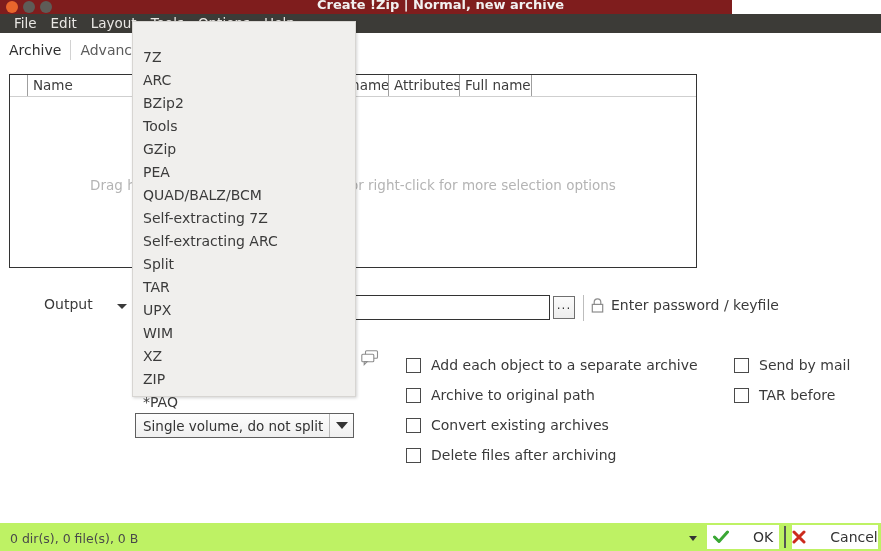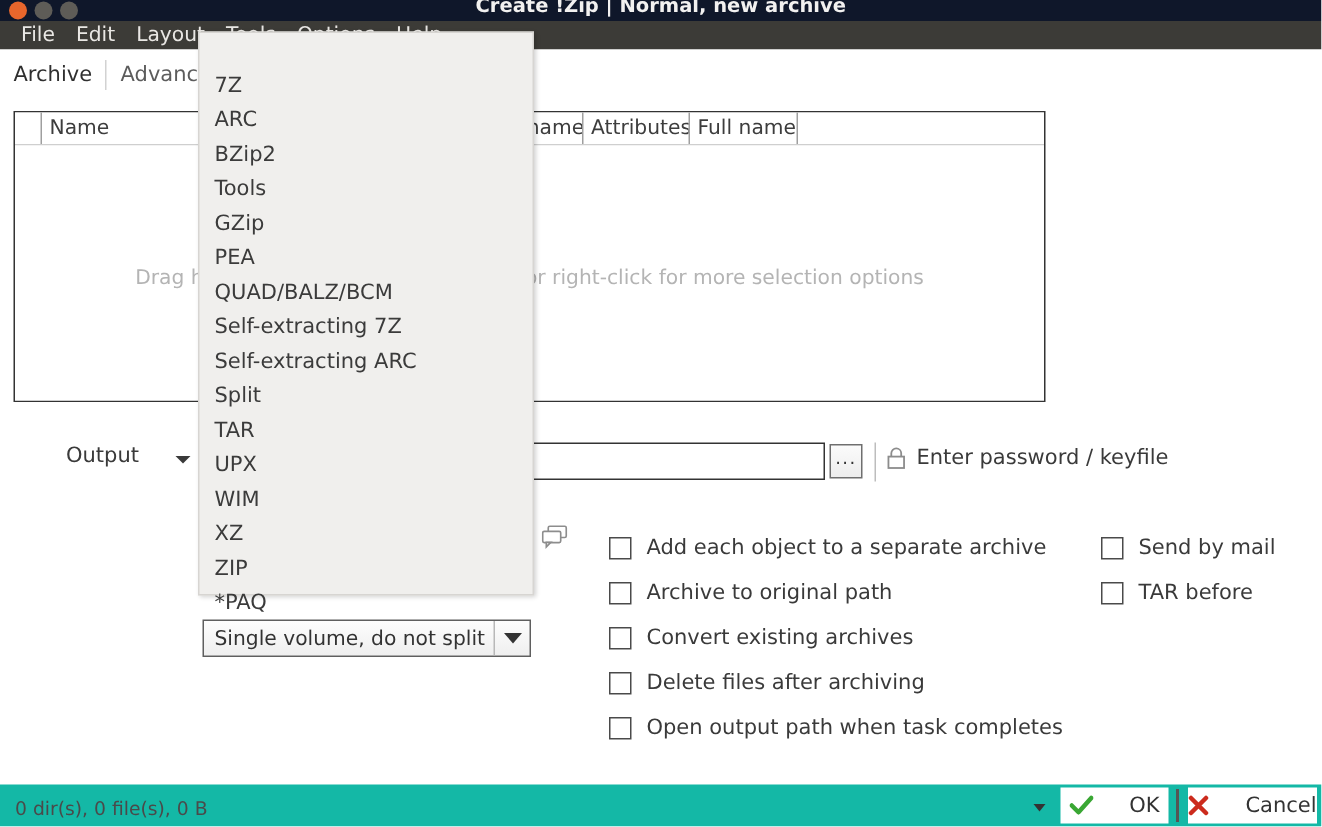--- a/index.html
+++ b/index.html
@@ -11,22 +11,22 @@
     background: #ffffff;
   }
   #app {
     position: relative;
     width: 881px; height: 551px;
     background: #ffffff;
   }
 
   
   .titlebar {
-    position: absolute; left: 0; top: 0; width: 881px; height: 14px;
-    background: #0f172a;
+    position: absolute; left: 0; top: 0; width: 732px; height: 14px;
+    background: #7f1d1d;
     overflow: hidden;
   }
   .titlebar .title {
     position: absolute; left: 0; top: -4px; width: 881px;
     text-align: center;
     color: #f2f1f0;
     font-size: 13px;
     font-weight: bold;
     line-height: 18px;
     white-space: nowrap;
@@ -196,21 +196,21 @@
     background: #ffffff;
     flex: none;
   }
   .optlabel {
     font-size: 14px; color: #3a3a3a; white-space: nowrap;
   }
 
   
   .statusbar {
     position: absolute; left: 0; top: 523px; width: 881px; height: 28px;
-    background: #14b8a6;
+    background: #bef264;
   }
   .statustext {
     position: absolute; left: 10px; top: 8px;
     font-size: 12.5px; color: #4a4a4a;
   }
   .status-caret {
     position: absolute; left: 689px; top: 13px;
     width: 0; height: 0;
     border-left: 4px solid transparent;
     border-right: 4px solid transparent;
@@ -337,24 +337,20 @@
       <span class="cbox"></span>
       <span class="optlabel">Archive to original path</span>
     </div>
     <div class="optrow">
       <span class="cbox"></span>
       <span class="optlabel">Convert existing archives</span>
     </div>
     <div class="optrow">
       <span class="cbox"></span>
       <span class="optlabel">Delete files after archiving</span>
-    </div>
-    <div class="optrow">
-      <span class="cbox"></span>
-      <span class="optlabel">Open output path when task completes</span>
     </div>
   </div>
 
   <div class="opts-col2">
     <div class="optrow">
       <span class="cbox"></span>
       <span class="optlabel">Send by mail</span>
     </div>
     <div class="optrow">
       <span class="cbox"></span>

